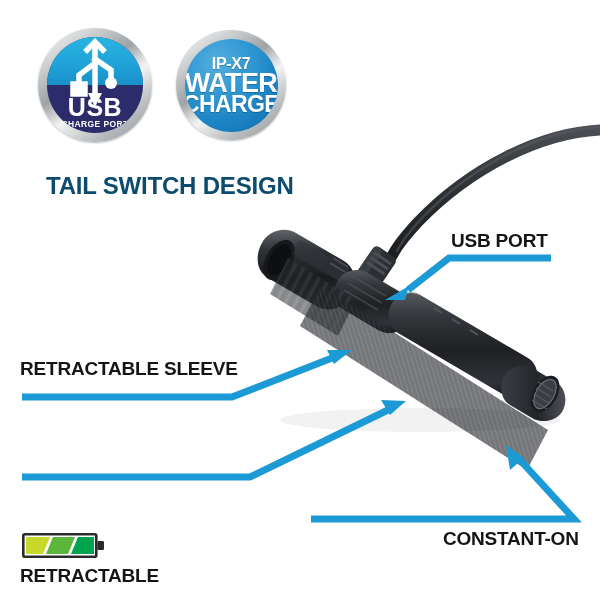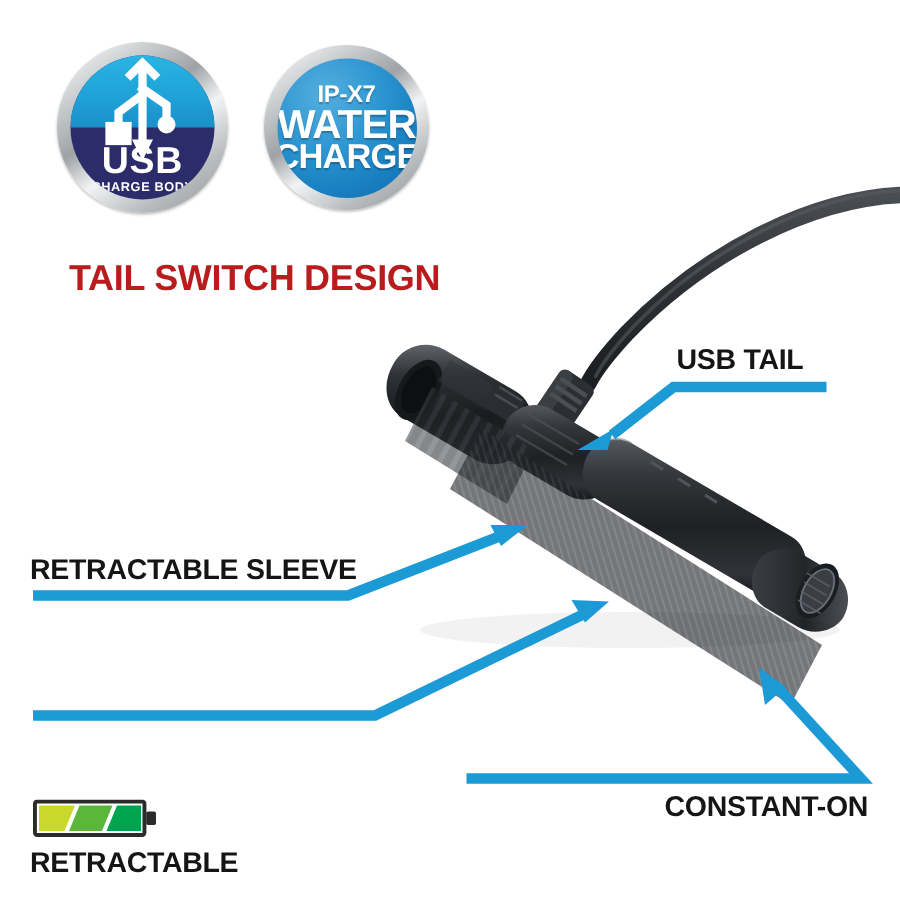--- a/index.html
+++ b/index.html
@@ -49,27 +49,27 @@
   .wp-ipx7{color:#fff;font-weight:bold;font-size:16px;line-height:16px;letter-spacing:-.3px;
            text-shadow:0 1px 1px rgba(0,0,0,.25);}
   .wp-water{color:#fff;font-weight:bold;font-size:27px;line-height:21px;letter-spacing:-.6px;
             margin-top:1px;text-shadow:0 1px 1px rgba(0,0,0,.25);}
   .wp-proof{color:#fff;font-weight:bold;font-size:23px;line-height:21px;letter-spacing:-.6px;
             text-shadow:0 1px 1px rgba(0,0,0,.25);}
 
   
   #headline{
     position:absolute;left:46px;top:172px;
-    font-size:24px;font-weight:bold;color:#b91c1c;letter-spacing:-.2px;
+    font-size:24px;font-weight:bold;color:#0c4a6e;letter-spacing:-.2px;
   }
 
   
   .callout{position:absolute;font-weight:bold;color:#151515;letter-spacing:-.2px;}
   #lbl-usb-port{left:451px;top:230px;font-size:19px;}
-  #lbl-sleeve{left:20px;top:370px;font-size:19px;}
+  #lbl-sleeve{left:20px;top:358px;font-size:19px;}
   #lbl-alu{left:20px;top:450px;font-size:19px;}
   #lbl-momentary{left:311px;top:528px;font-size:19px;}
   #lbl-constant{left:443px;top:528px;font-size:19px;}
 
   
   #battery-block{position:absolute;left:22px;top:533px;}
   #battery-icon{position:relative;width:84px;height:25px;}
   #rechargeable-label{
     position:absolute;left:20px;top:565px;
     font-size:19px;font-weight:bold;color:#151515;letter-spacing:-.2px;
@@ -205,35 +205,35 @@
           <line x1="48" y1="10" x2="48" y2="62"></line>
           <polygon points="48,70 41,56 55,56" stroke="none"></polygon>
           <path d="M48 26 L32 38 L32 48" fill="none"></path>
           <rect x="26" y="47" width="12" height="10"></rect>
           <path d="M48 22 L64 33 L64 41" fill="none"></path>
           <circle cx="64" cy="46" r="6" stroke="none"></circle>
           <polyline points="40,13 48,5 56,13" fill="none"></polyline>
         </g>
       </svg>
       <div class="usb-text">USB</div>
-      <div class="usb-sub">CHARGE BODY</div>
+      <div class="usb-sub">CHARGE PORT</div>
     </div>
   </div>
 
   <div class="badge badge-ring" id="wp-badge">
     <div class="badge-inner">
       <div class="wp-ipx7">IP-X7</div>
       <div class="wp-water">WATER</div>
       <div class="wp-proof">CHARGE</div>
     </div>
   </div>
 
   <div id="headline">TAIL SWITCH DESIGN</div>
 
-  <div class="callout" id="lbl-usb-port">USB TAIL</div>
+  <div class="callout" id="lbl-usb-port">USB PORT</div>
   <div class="callout" id="lbl-sleeve">RETRACTABLE SLEEVE</div>
   <div class="callout" id="lbl-constant">CONSTANT-ON</div>
 
   <div id="battery-block">
     <svg id="battery-icon" viewBox="0 0 84 25">
       <rect x="1.3" y="1.3" width="73" height="22.4" rx="1.5" fill="#ffffff" stroke="#2b2b2b" stroke-width="2.6"></rect>
       <rect x="75.5" y="8" width="6.5" height="9" rx="1.2" fill="#2b2b2b"></rect>
       <g>
         <polygon points="4,4 28,4 21,21 4,21" fill="#c8d92b"></polygon>
         <polygon points="31,4 53,4 46,21 24,21" fill="#5ab739"></polygon>

